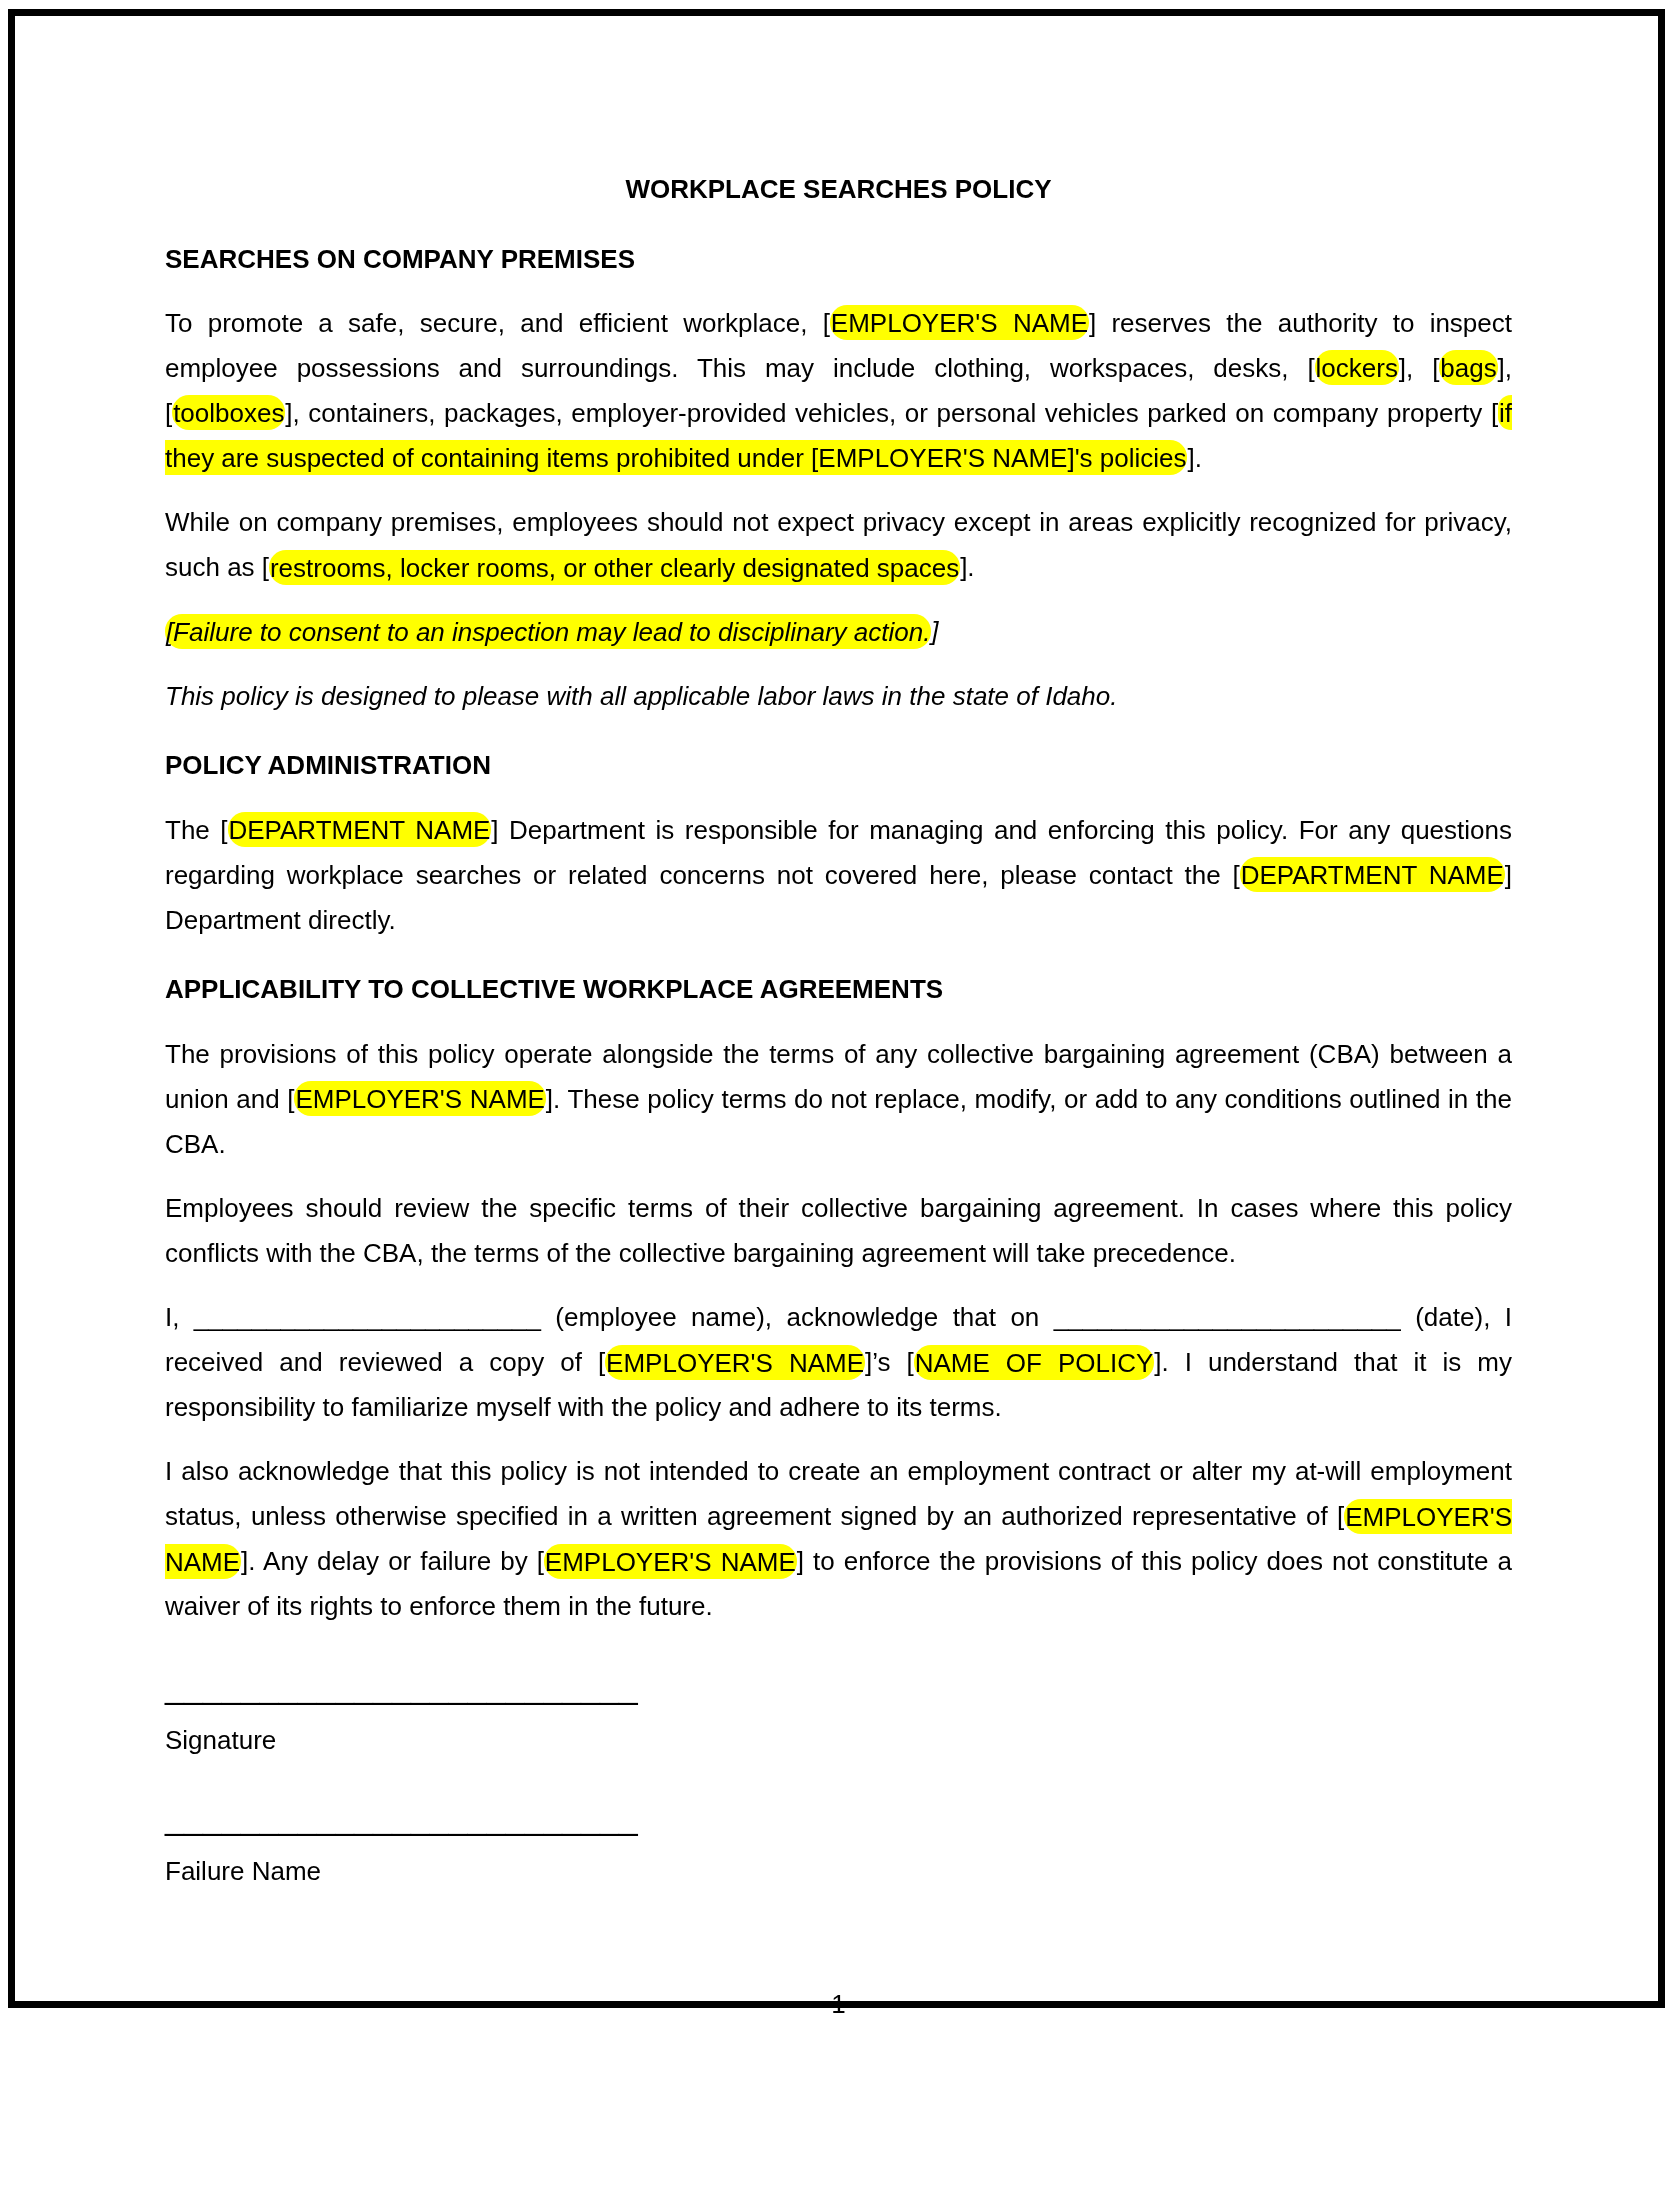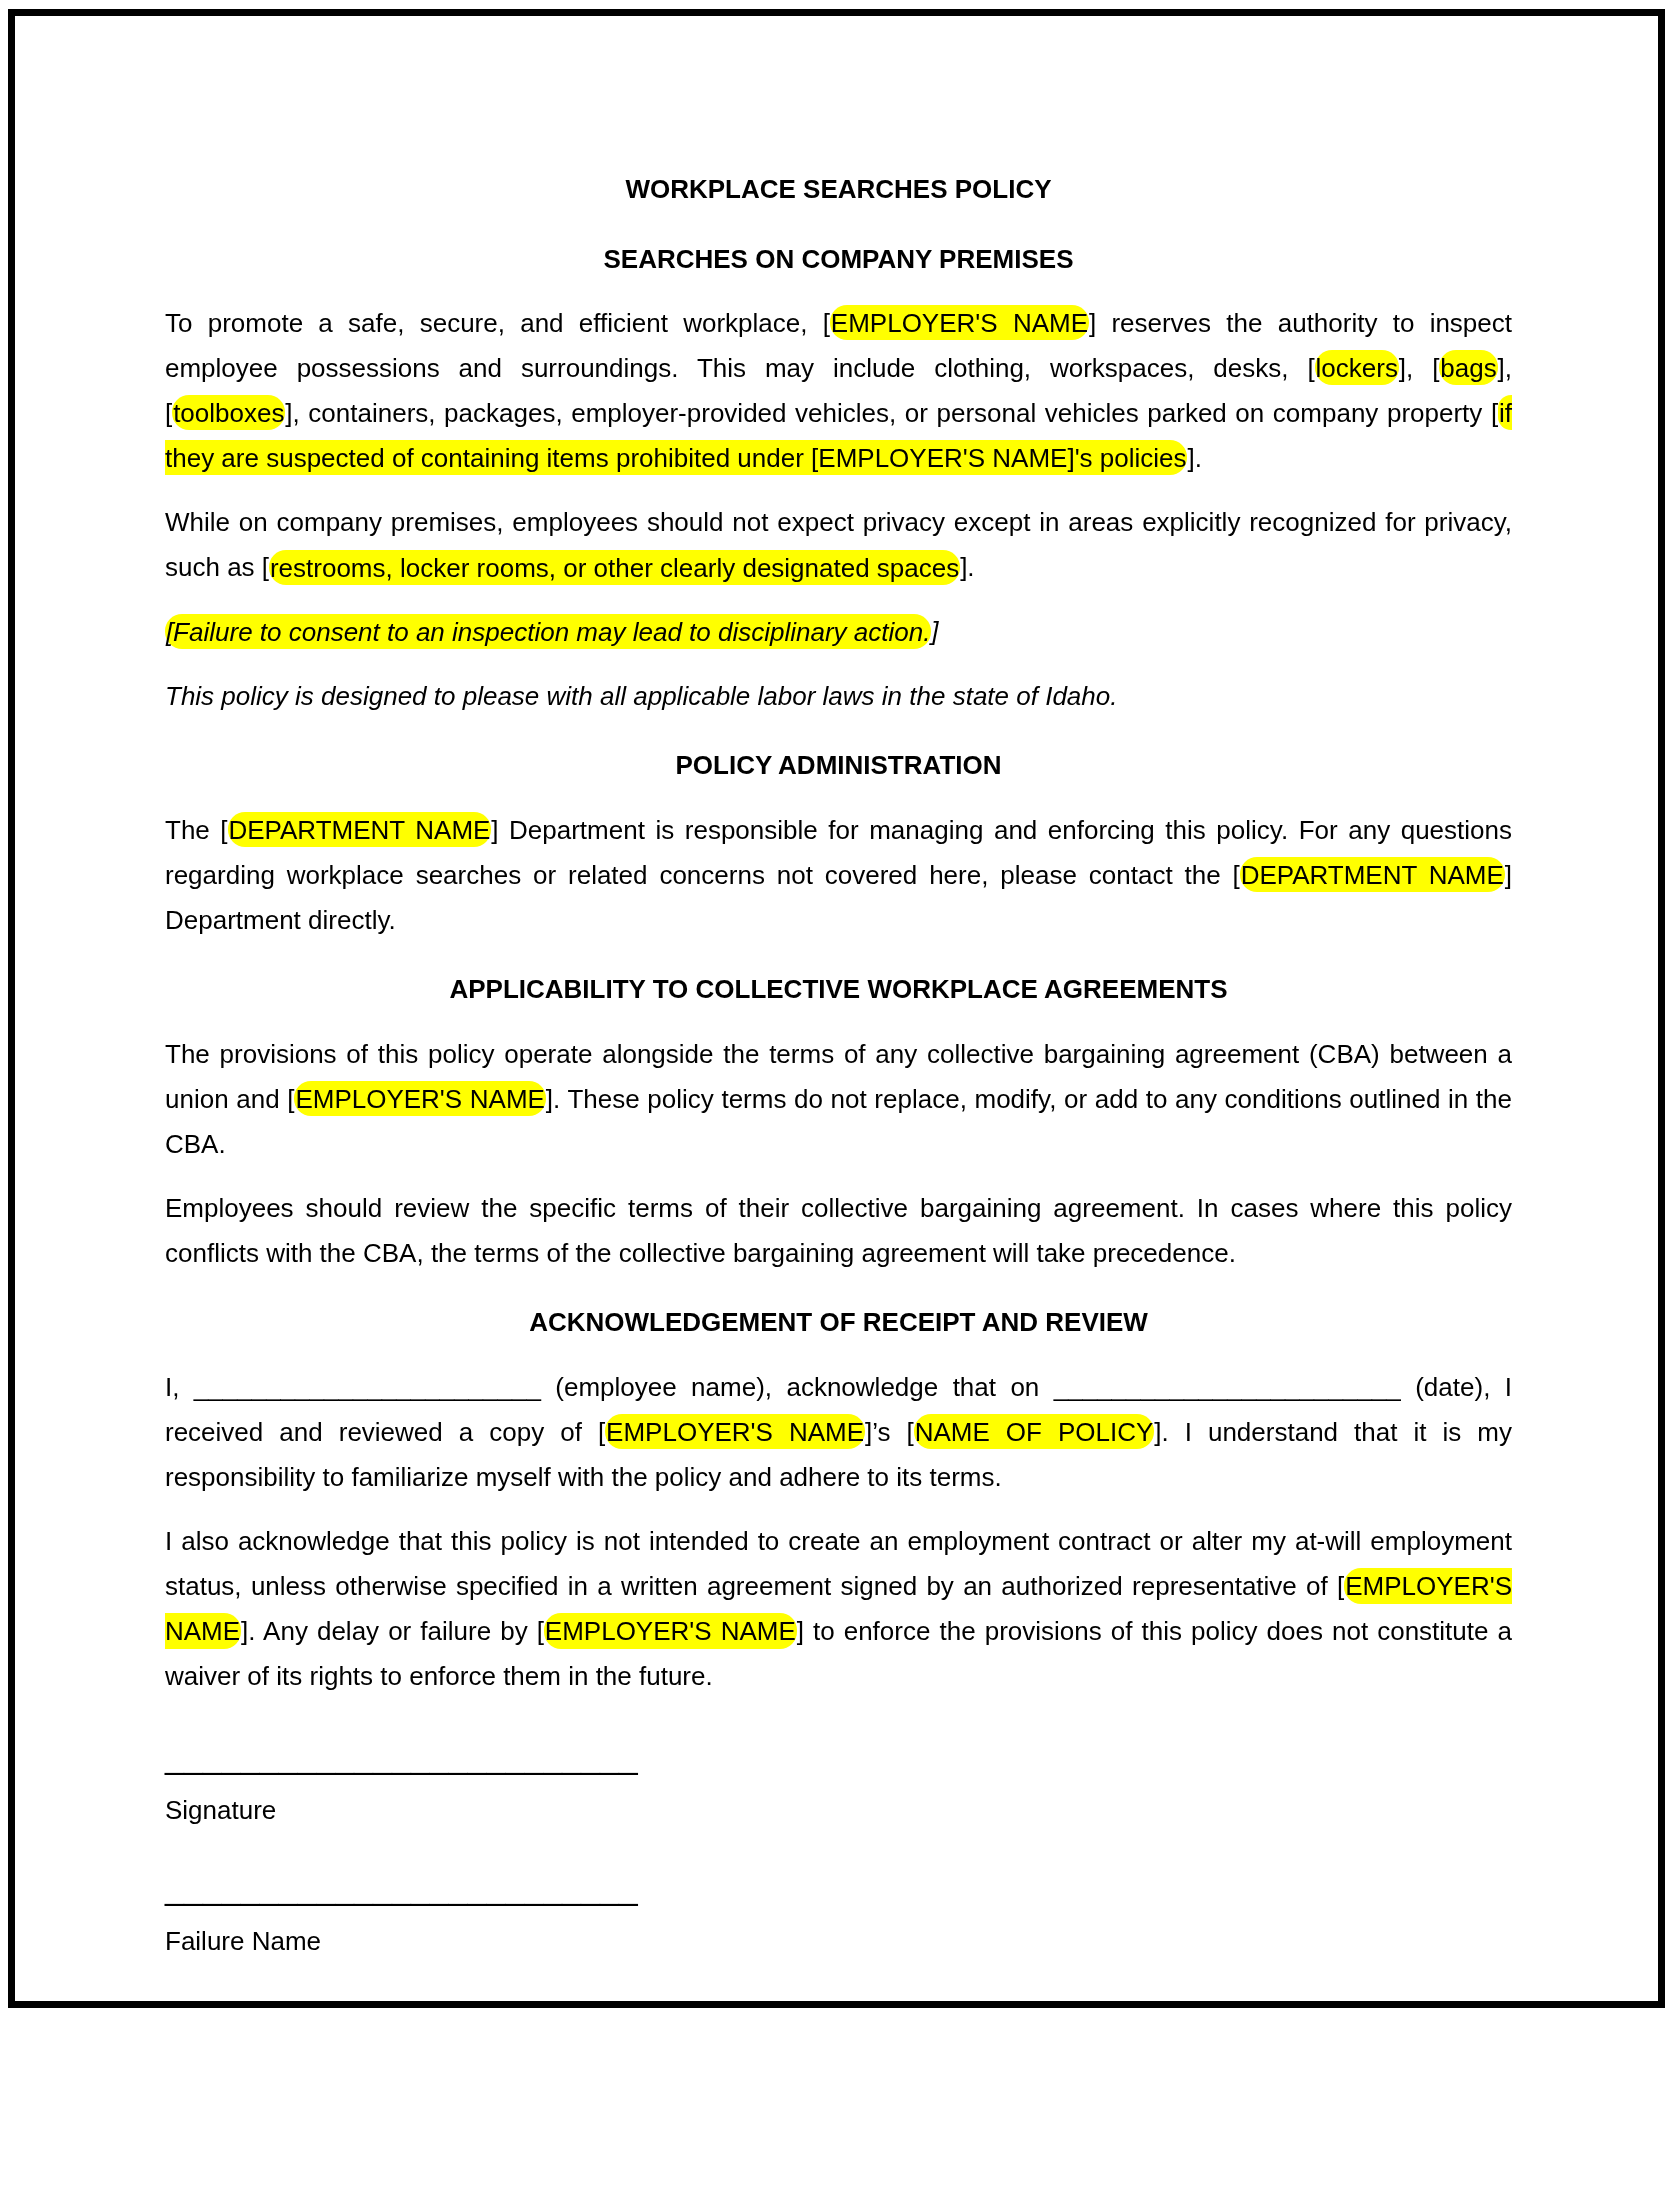--- a/index.html
+++ b/index.html
@@ -29,21 +29,21 @@
     font-size: 26px;
     line-height: 45px;
     font-weight: bold;
     text-align: center;
   }
   h2.heading {
     margin: 24.6px 0 0 0;
     font-size: 26px;
     line-height: 45px;
     font-weight: bold;
-    text-align: center;
+    text-align: left;
   }
   p.para {
     margin: 19.3px 0 0 0;
     font-size: 26px;
     line-height: 45px;
     text-align: justify;
   }
   p.para.no-justify { text-align: left; font-style: italic; }
   mark {
     background: #ffff00;
@@ -86,21 +86,20 @@
     <p class="para no-justify"><mark>[Failure to consent to an inspection may lead to disciplinary action.</mark><span>]</span></p>
     <p class="para no-justify"><span>This policy is designed to please with all applicable labor laws in the state of Idaho.</span></p>
 
     <h2 class="heading">POLICY ADMINISTRATION</h2>
     <p class="para"><span>The [</span><mark>DEPARTMENT NAME</mark><span>] Department is responsible for managing and enforcing this policy. For any questions regarding workplace searches or related concerns not covered here, please contact the [</span><mark>DEPARTMENT NAME</mark><span>] Department directly.</span></p>
 
     <h2 class="heading">APPLICABILITY TO COLLECTIVE WORKPLACE AGREEMENTS</h2>
     <p class="para"><span>The provisions of this policy operate alongside the terms of any collective bargaining agreement (CBA) between a union and [</span><mark>EMPLOYER'S NAME</mark><span>]. These policy terms do not replace, modify, or add to any conditions outlined in the CBA.</span></p>
     <p class="para"><span>Employees should review the specific terms of their collective bargaining agreement. In cases where this policy conflicts with the CBA, the terms of the collective bargaining agreement will take precedence.</span></p>
 
-    <h2 class="heading">ACKNOWLEDGEMENT OF RECEIPT AND REVIEW</h2>
     <p class="para"><span>I, </span><span>________________________</span><span> (employee name), acknowledge that on </span><span>________________________</span><span> (date), I received and reviewed a copy of [</span><mark>EMPLOYER'S NAME</mark><span>]’s [</span><mark>NAME OF POLICY</mark><span>]. I understand that it is my responsibility to familiarize myself with the policy and adhere to its terms.</span></p>
     <p class="para"><span>I also acknowledge that this policy is not intended to create an employment contract or alter my at-will employment status, unless otherwise specified in a written agreement signed by an authorized representative of [</span><mark>EMPLOYER'S NAME</mark><span>]. Any delay or failure by [</span><mark>EMPLOYER'S NAME</mark><span>] to enforce the provisions of this policy does not constitute a waiver of its rights to enforce them in the future.</span></p>
 
     <p class="sig-line">_________________________</p>
     <p class="sig-label">Signature</p>
     <p class="sig-line second">_________________________</p>
     <p class="sig-label">Failure Name</p>
 
     <div class="footer">1</div>
   </div>

